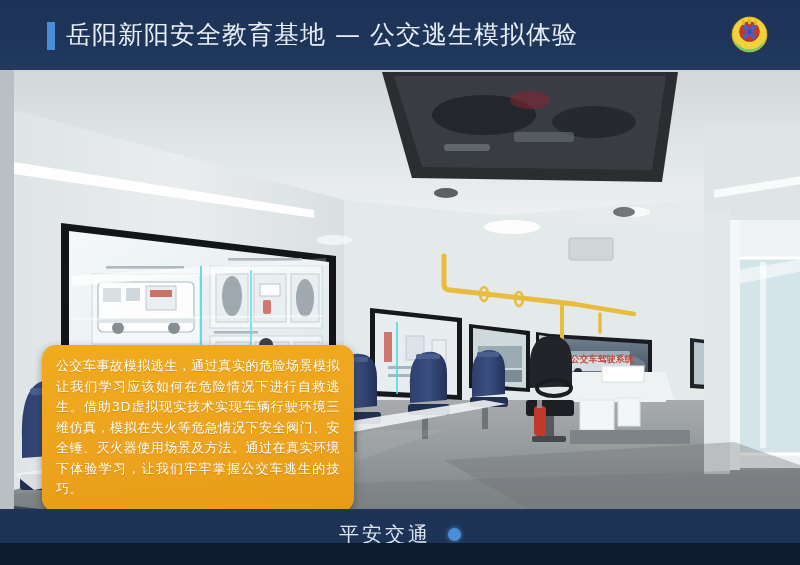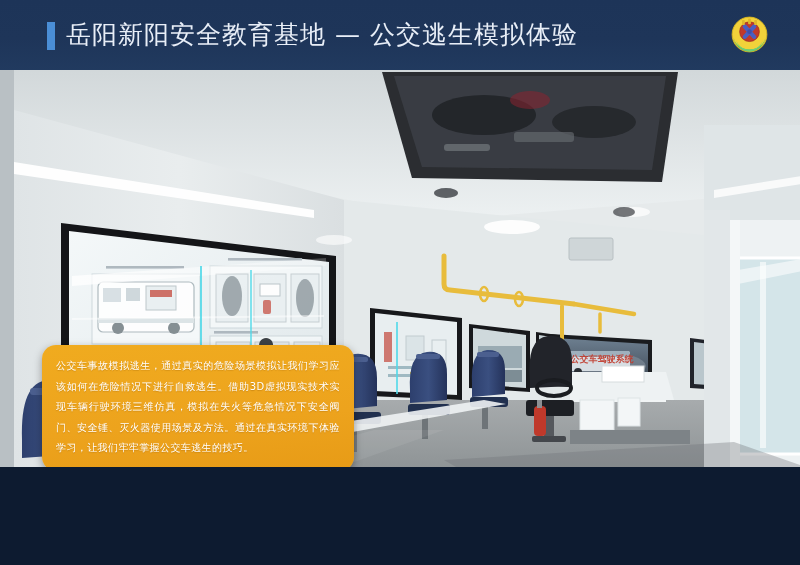--- a/index.html
+++ b/index.html
@@ -6,21 +6,21 @@
     margin: 0;
     padding: 0;
     background: #0d1b30;
   }
   body {
     font-family: "Liberation Sans", "DejaVu Sans", sans-serif;
   }
   .slide {
     position: relative;
     width: 800px;
-    height: 467px;
+    height: 543px;
     overflow: hidden;
     background: #1b3358;
   }
 
   
   .header {
     position: absolute;
     left: 0; top: 0;
     width: 800px;
     height: 70px;
@@ -73,21 +73,21 @@
     left: 42px;
     top: 345px;
     width: 312px;
     padding: 11px 14px 12px 14px;
     box-sizing: border-box;
     background: #efa820;
     background: linear-gradient(175deg,#f0ab1f 0%, #eda31d 60%, #e79b16 100%);
     border-radius: 14px;
     box-shadow: 0 3px 9px rgba(0,0,0,0.35);
     color: #ffffff;
-    font-size: 10px;
+    font-size: 13px;
     line-height: 20.5px;
     letter-spacing: 0.4px;
     text-align: justify;
     font-family: "DejaVu Sans", "Liberation Sans", sans-serif;
     text-shadow: 0 1px 1px rgba(150,90,0,0.35);
   }
 
   
   .footer {
     position: absolute;

